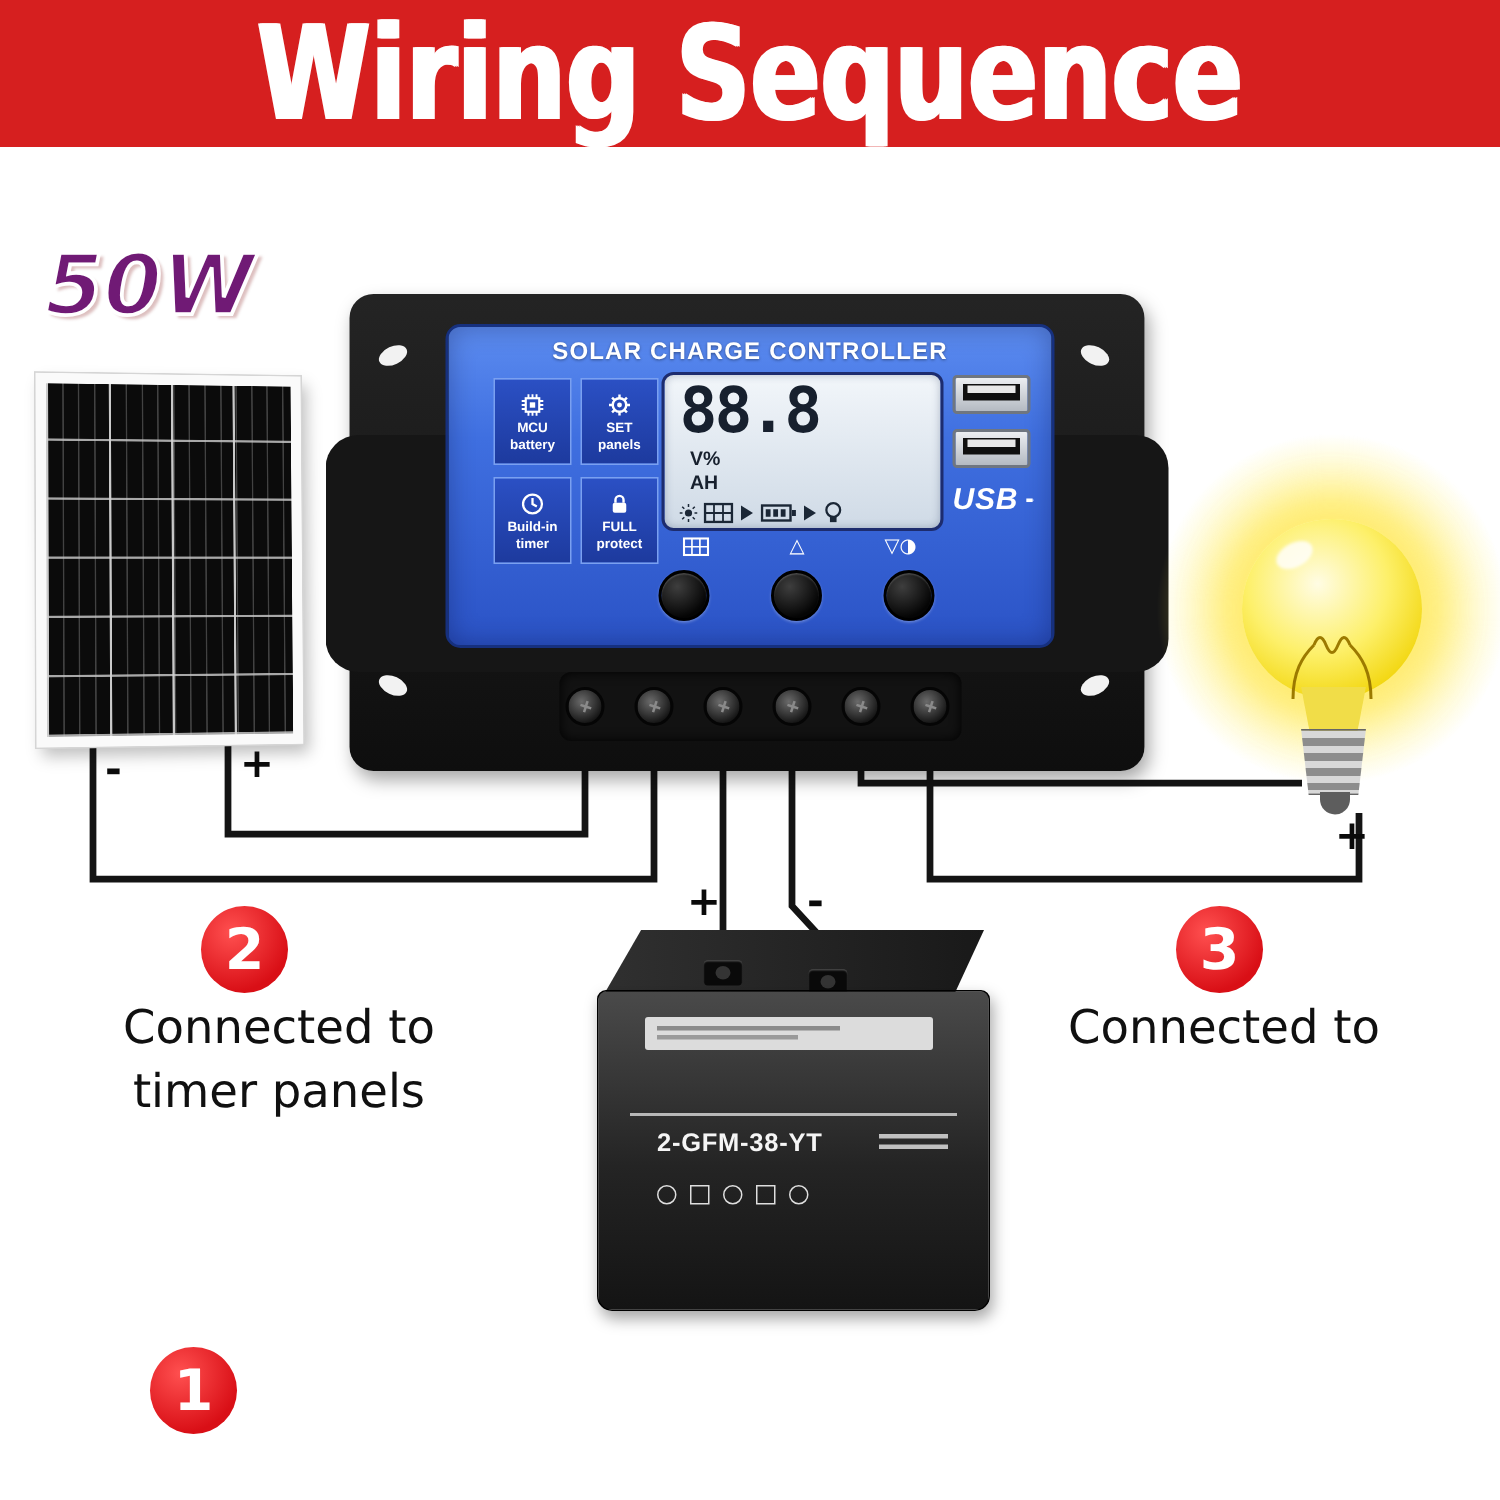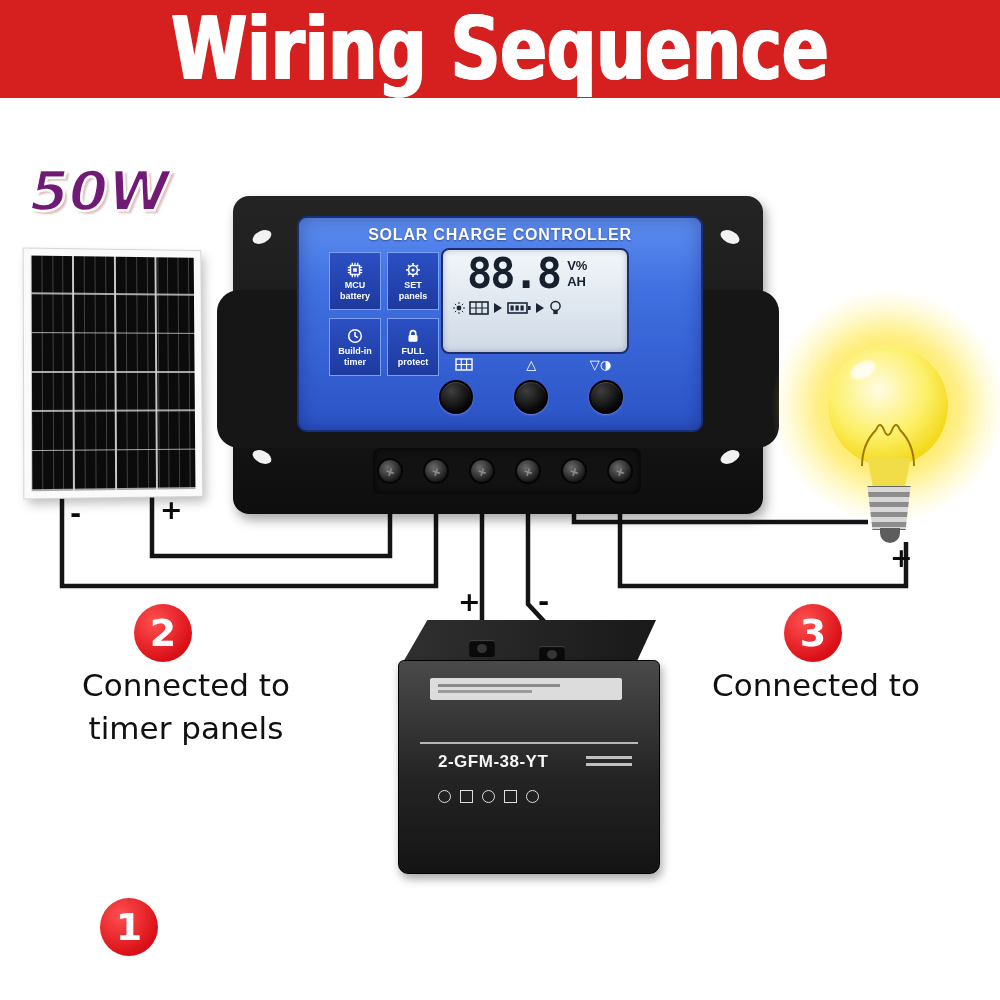--- a/index.html
+++ b/index.html
@@ -55,21 +55,21 @@
 
   .fn-grid { position:absolute; left:30px; top:34px; display:grid;
              grid-template-columns:52px 52px; grid-auto-rows:58px; gap:8px 6px; }
   .fn-btn { background:linear-gradient(180deg,#2b50c4,#1d3a9e); border:1px solid #7aa0f0; border-radius:0;
             display:flex; flex-direction:column; align-items:center; justify-content:center; gap:1px; }
   .fn-btn span { font-size:9px; font-weight:bold; color:#ffffff; line-height:1.15; text-align:center; }
 
   .lcd { position:absolute; left:142px; top:30px; width:184px; height:102px;
          background:linear-gradient(180deg,#f2f6fa,#cfdae6); border:2px solid #1d2c6e; border-radius:8px;
          box-shadow:inset 0 0 6px rgba(30,50,90,0.3); }
-  .lcd-top { display:flex; align-items:flex-start; padding:4px 8px 0 24px; }
+  .lcd-top { display:flex; align-items:flex-start; padding:4px 8px 0 10px;flex-direction:column; }
   .lcd-reading { font-family:"DejaVu Sans Mono", monospace; font-weight:bold; font-size:42px;
                  line-height:0.95; letter-spacing:-2px; color:#17202e; }
   .lcd-units { display:flex; flex-direction:column; gap:3px; margin:5px 0 0 7px; }
   .lcd-units i { font-style:normal; font-size:13px; font-weight:bold; color:#17202e; line-height:1; }
   .lcd-icons { display:flex; align-items:center; gap:4px; padding:6px 8px 0 10px; }
 
   .usb-col { position:absolute; left:336px; top:32px; width:54px; }
   .usb-port { width:52px; height:26px; background:linear-gradient(180deg,#eceef1,#b4bac2);
               border:2px solid #6f7680; border-radius:3px; box-sizing:border-box; margin-bottom:10px; }
   .usb-slot { position:relative; height:11px; margin:4px 5px; background:#101010; }
@@ -256,20 +256,39 @@
           <svg width="10" height="12" viewBox="0 0 10 12">
             <polygon points="1,1 9,6 1,11" fill="#1b2736"></polygon>
           </svg>
           <svg width="13" height="16" viewBox="0 0 13 16">
             <circle cx="6.5" cy="6" r="4.6" fill="none" stroke="#1b2736" stroke-width="1.5"></circle>
             <rect x="4.3" y="10.5" width="4.4" height="3.6" fill="#1b2736"></rect>
           </svg>
         </div>
       </div>
 
+      <div class="usb-col">
+        <div class="usb-port">
+          <div class="usb-slot">
+              <i class="usb-tongue"></i>
+            </div>
+        </div>
+        <div class="usb-port">
+          <div class="usb-slot">
+              <i class="usb-tongue"></i>
+            </div>
+        </div>
+        <div class="usb-label-row">
+          <span class="usb-label">USB</span>
+          <svg width="20" height="11" viewBox="0 0 20 11">
+            <rect x="0.8" y="1" width="16" height="9" fill="#fff"></rect>
+              <rect x="17" y="3.5" width="2.4" height="4" fill="#fff"></rect>
+          </svg>
+        </div>
+      </div>
 
       <div class="marks">
         <svg width="18" height="13" viewBox="0 0 18 13">
           <rect x="1" y="1" width="16" height="11" fill="none" stroke="#fff" stroke-width="1.4"></rect>
           <path d="M6.3 1v11 M11.6 1v11 M1 6.5h16" stroke="#fff" stroke-width="1.1"></path>
         </svg>
         <span>△</span>
         <span>▽◑</span>
       </div>
 

